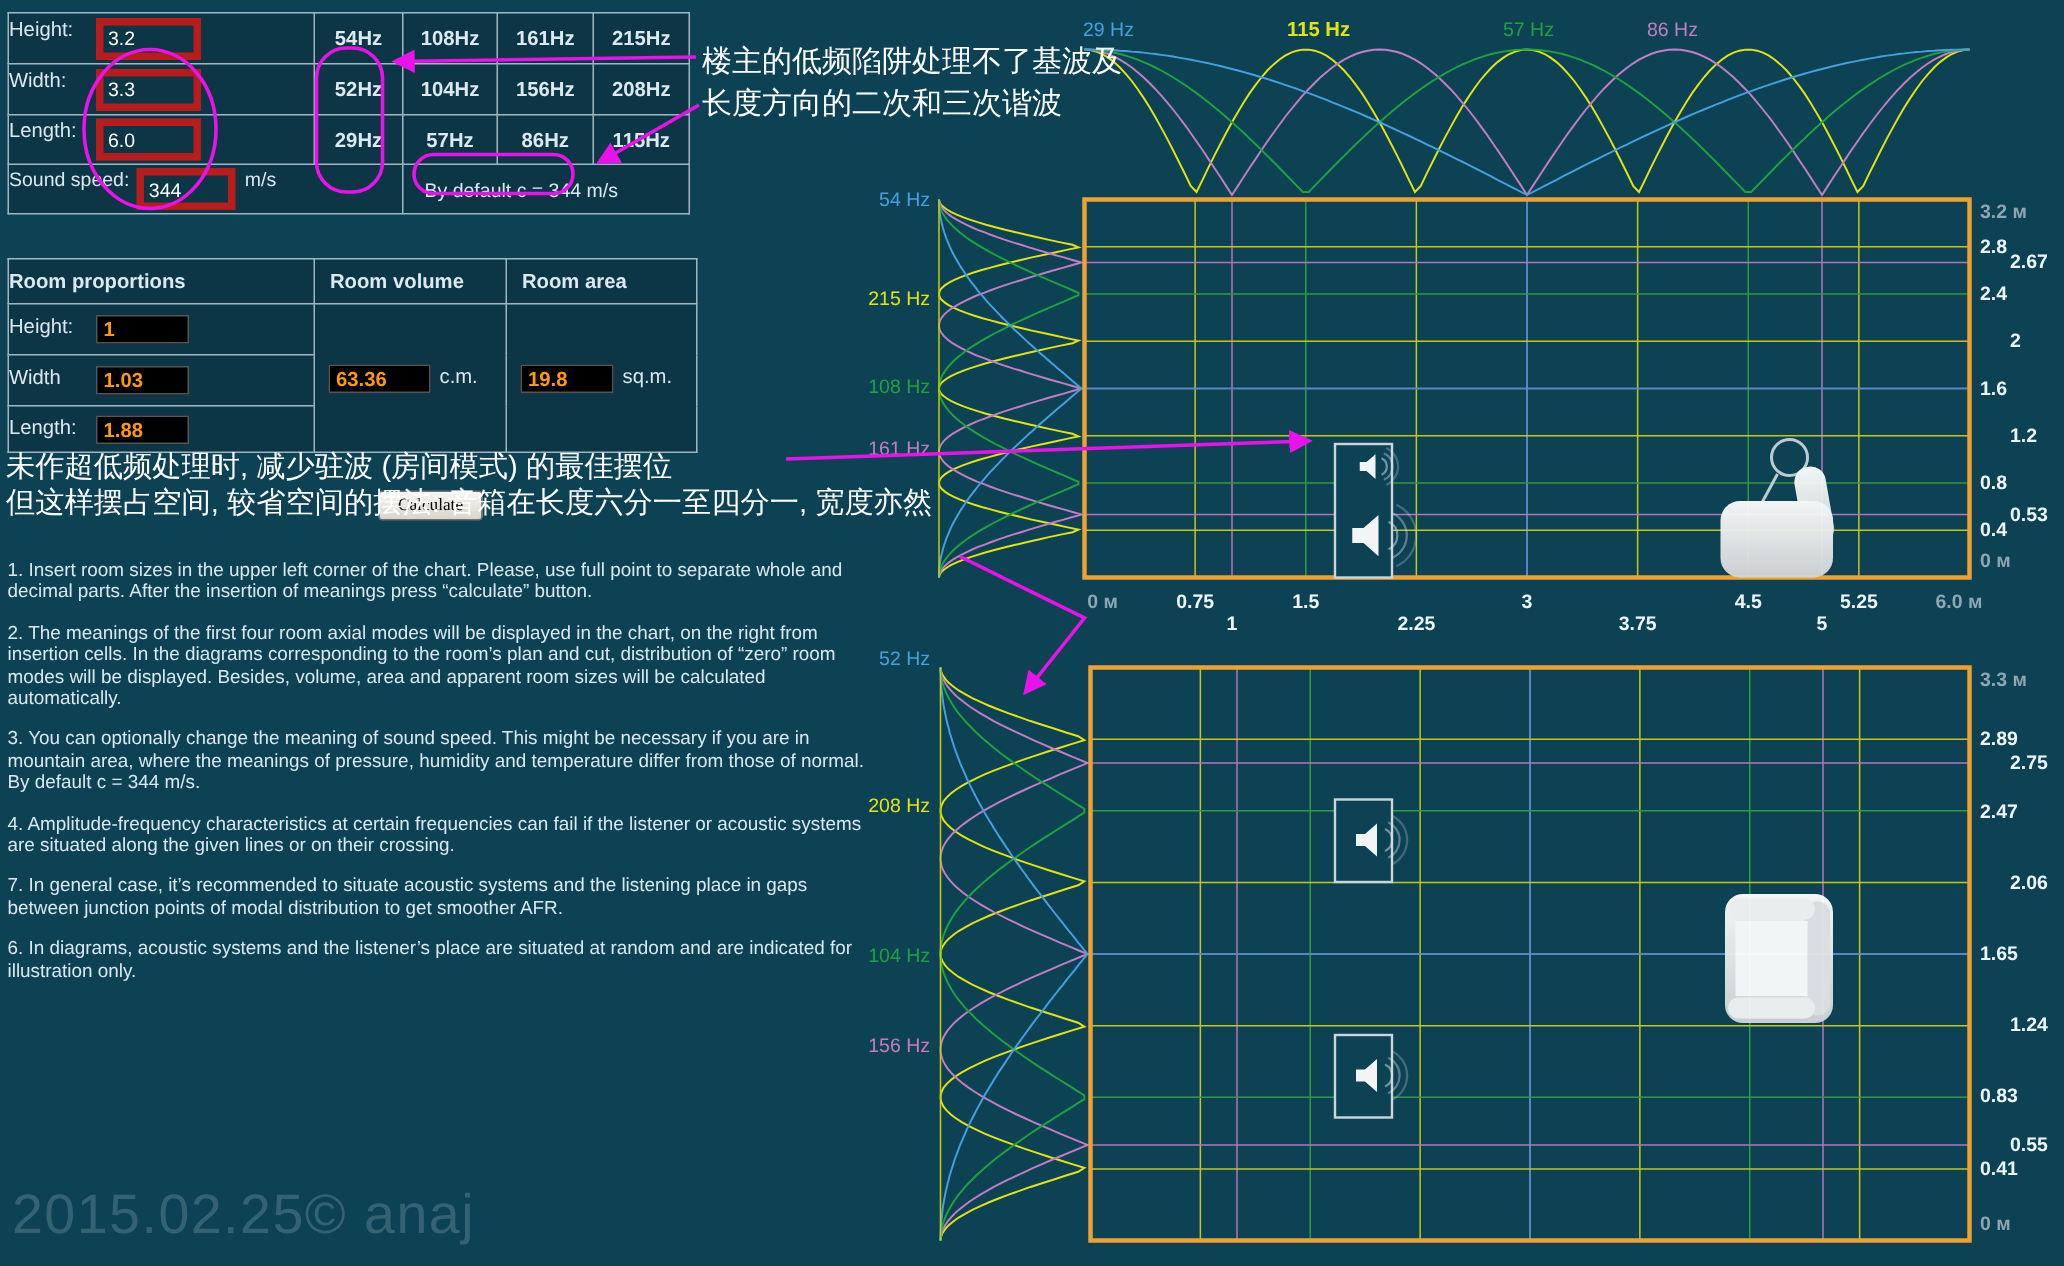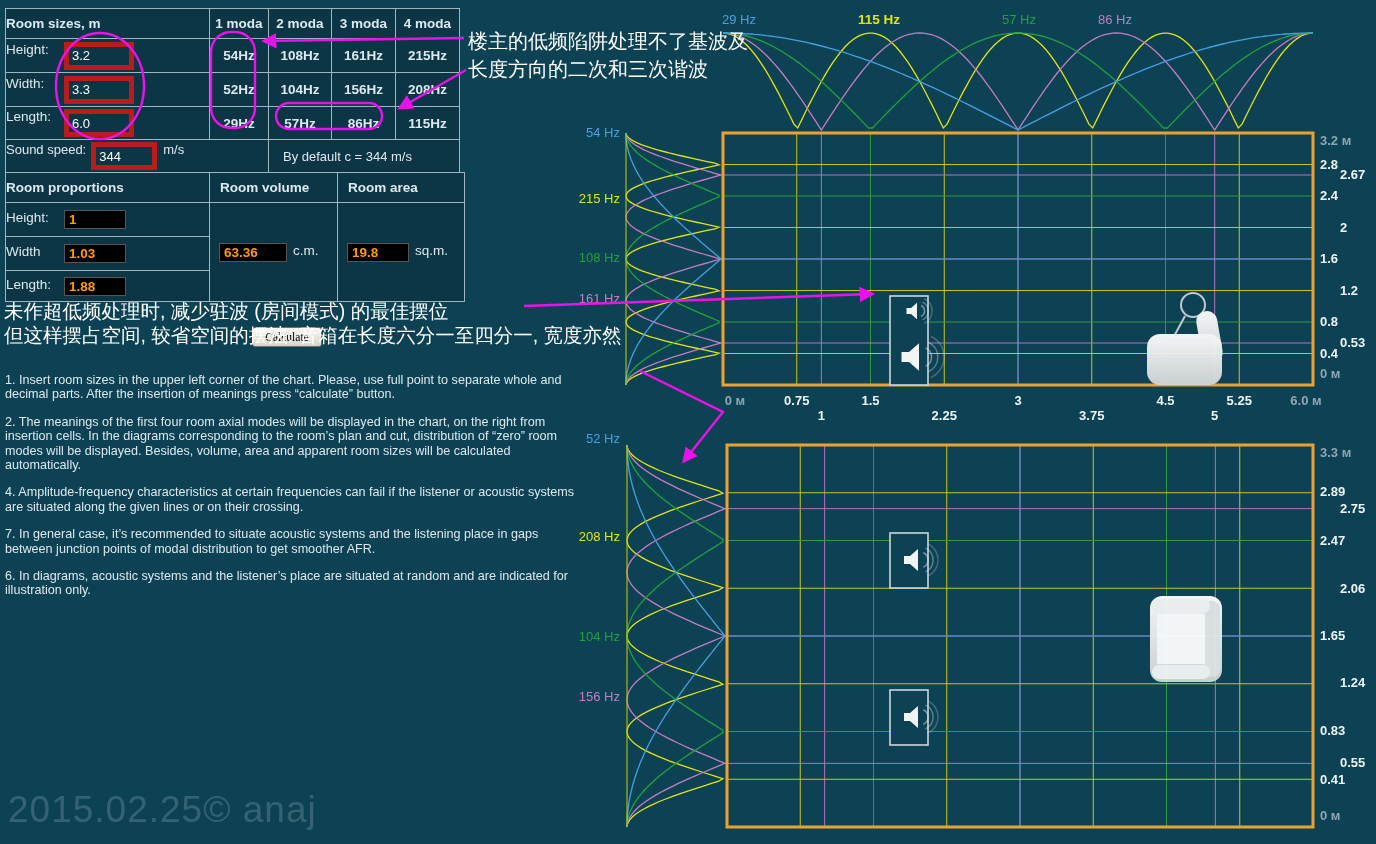--- a/index.html
+++ b/index.html
@@ -46,27 +46,20 @@
 
   <table class="calc" style="left:5px;top:8px;">
     <colgroup>
         <col style="width:204px">
         <col style="width:59px">
         <col style="width:63px">
         <col style="width:64px">
         <col style="width:64px">
       </colgroup>
     <tbody>
-        <tr style="height:30px">
-      <td class="hd lblcell">Room sizes, m</td>
-      <td class="hd m1" style="text-align:center">1 moda</td>
-      <td class="hd m2" style="text-align:center">2 moda</td>
-      <td class="hd m3" style="text-align:center">3 moda</td>
-      <td class="hd m4" style="text-align:center">4 moda</td>
-    </tr>
     <tr style="height:34px">
       <td class="lblcell">
             <span class="lblflex">
               <span class="lb">Height:</span>
               <input class="sz" value="3.2" style="">
             </span>
           </td>
       <td class="freq m1">54Hz</td>
       <td class="freq m2">108Hz</td>
       <td class="freq m3">161Hz</td>
@@ -158,20 +151,21 @@
           </td>
     </tr>
   </tbody>
     </table>
 
   <button class="btn-calc">Calculate</button>
 
   <div class="instructions">
     <p>1. Insert room sizes in the upper left corner of the chart. Please, use full point to separate whole and decimal parts. After the insertion of meanings press “calculate” button.</p>
     <p>2. The meanings of the first four room axial modes will be displayed in the chart, on the right from insertion cells. In the diagrams corresponding to the room’s plan and cut, distribution of “zero” room modes will be displayed. Besides, volume, area and apparent room sizes will be calculated automatically.</p>
+    <p>3. You can optionally change the meaning of sound speed. This might be necessary if you are in mountain area, where the meanings of pressure, humidity and temperature differ from those of normal. By default c = 344 m/s.</p>
     <p>4. Amplitude-frequency characteristics at certain frequencies can fail if the listener or acoustic systems are situated along the given lines or on their crossing.</p>
     <p>7. In general case, it’s recommended to situate acoustic systems and the listening place in gaps between junction points of modal distribution to get smoother AFR.</p>
     <p>6. In diagrams, acoustic systems and the listener’s place are situated at random and are indicated for illustration only.</p>
   </div>
 
   <div class="cn cn-top">
     <div>楼主的低频陷阱处理不了基波及</div>
     <div>长度方向的二次和三次谐波</div>
   </div>
   <div class="cn cn-mid">

